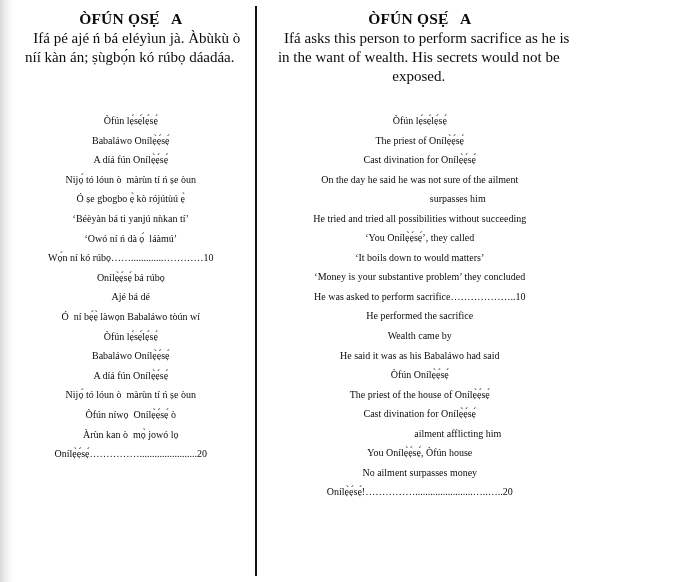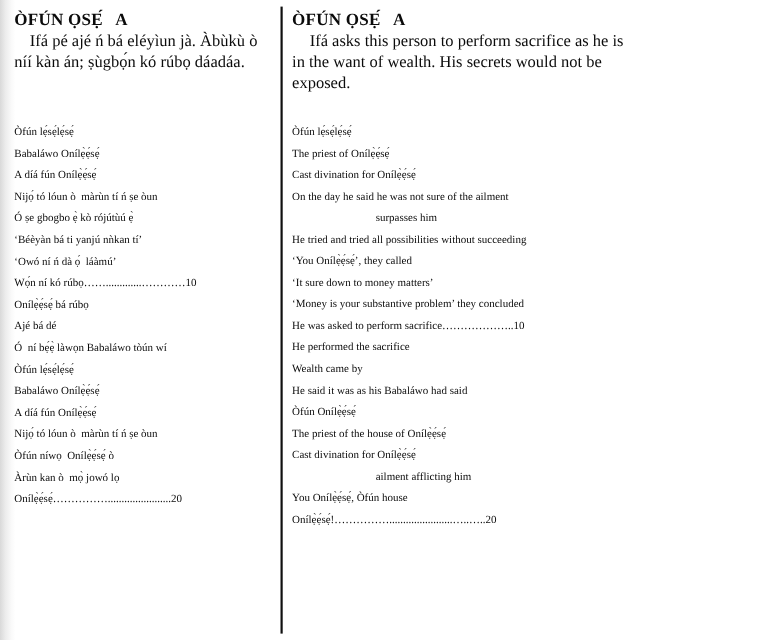--- a/index.html
+++ b/index.html
@@ -27,20 +27,21 @@
     z-index: 0;
   }
 
   .page {
     position: relative;
     z-index: 1;
     display: flex;
     width: 580px;
     height: 582px;
     box-sizing: border-box;
+    text-align: center;
   }
 
   .col {
     box-sizing: border-box;
     padding-top: 10px;
   }
 
   .col-left {
     width: 303px;
     padding-left: 13px;
@@ -138,28 +139,29 @@
     <p class="intro">Ifá asks this person to perform sacrifice as he is in the want of wealth. His secrets would not be exposed.</p>
     <div class="spacer-right"></div>
     <div class="verse">
         <div class="line">Òfún lẹ́sẹ́lẹ́sẹ́</div>
         <div class="line">The priest of Onílẹ̀ẹ́sẹ́</div>
         <div class="line">Cast divination for Onílẹ̀ẹ́sẹ́</div>
         <div class="line">On the day he said he was not sure of the ailment</div>
         <div class="line cont">surpasses him</div>
         <div class="line">He tried and tried all possibilities without succeeding</div>
         <div class="line">‘You Onílẹ̀ẹ́sẹ́’, they called</div>
-        <div class="line">‘It sure down to money matters’</div>
+        <div class="line">‘It boils down to would matters’</div>
         <div class="line">‘Money is your substantive problem’ they concluded</div>
         <div class="line">He was asked to perform sacrifice………………..10</div>
         <div class="line">He performed the sacrifice</div>
         <div class="line">Wealth came by</div>
         <div class="line">He said it was as his Babaláwo had said</div>
         <div class="line">Òfún Onílẹ̀ẹ́sẹ́</div>
         <div class="line">The priest of the house of Onílẹ̀ẹ́sẹ́</div>
         <div class="line">Cast divination for Onílẹ̀ẹ́sẹ́</div>
         <div class="line cont">ailment afflicting him</div>
         <div class="line">You Onílẹ̀ẹ́sẹ́, Òfún house</div>
+        <div class="line">No ailment surpasses money</div>
         <div class="line">Onílẹ̀ẹ́sẹ́!…………….......................…..…..20</div>
       </div>
   </div>
 
 </div>
 
 </body></html>

